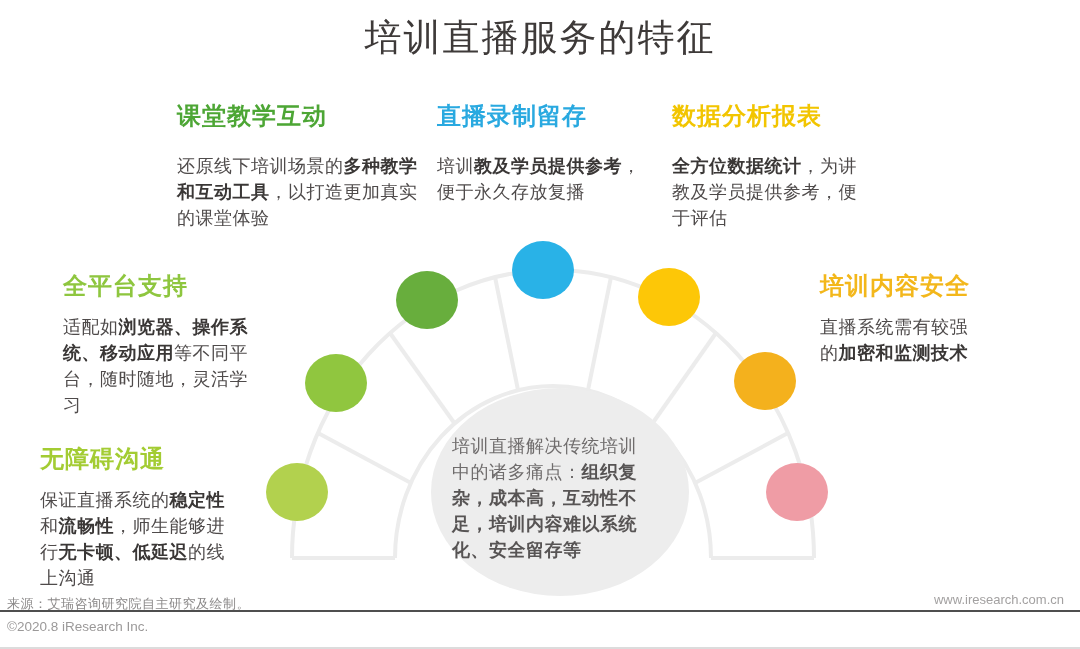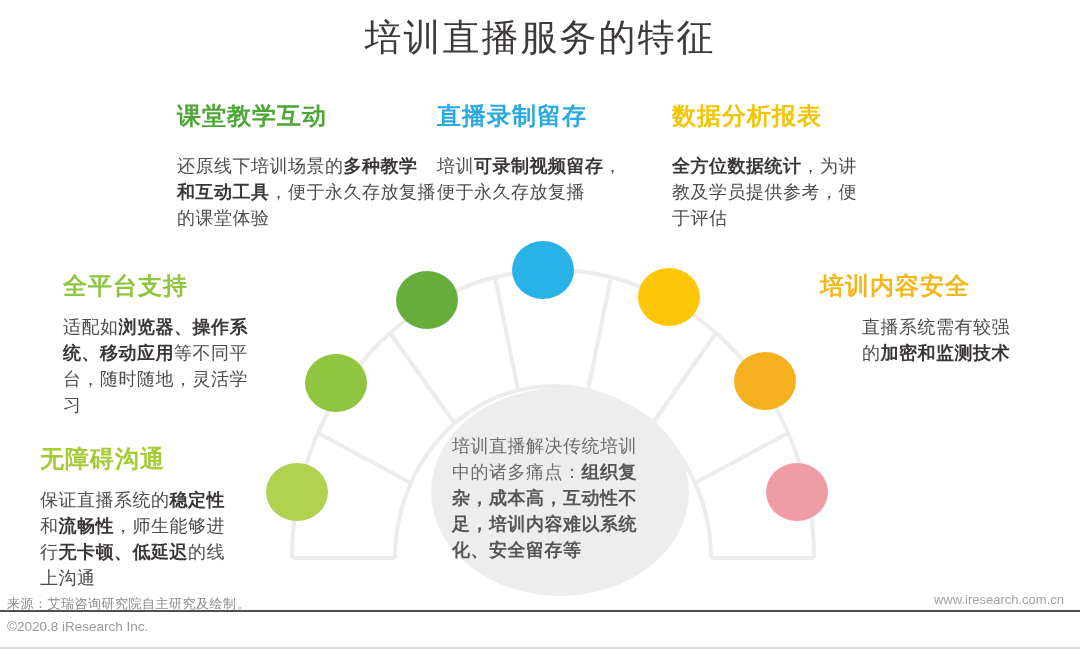--- a/index.html
+++ b/index.html
@@ -19,21 +19,21 @@
   .feature{position:absolute;}
   .feature h2{margin:0;font-size:24px;font-weight:700;text-align:left;letter-spacing:1px;}
   .feature p{margin:0;font-size:18px;line-height:26px;color:#4f4b4b;letter-spacing:0.5px;white-space:nowrap;}
   .feature p b, .center-blob b{font-weight:700;color:#3a3736;}
   .s1{left:177px;top:100px;width:252px;}
   .s2{left:437px;top:100px;width:216px;}
   .s3{left:672px;top:100px;width:195px;}
   .s1 h2,.s2 h2,.s3 h2{margin-bottom:21px;}
   .s4{left:63px;top:270px;width:244px;}
   .s5{left:820px;top:270px;width:190px;}
-  .s5 p{text-align:right;}
+  .s5 p{text-align:left;}
   .s6{left:40px;top:443px;width:245px;}
   .s7{left:840px;top:444px;width:185px;}
   .s7 p{padding-left:12px;}
   .s4 h2,.s5 h2,.s6 h2,.s7 h2{margin-bottom:12px;}
   
   .center-blob{
     left:452px;top:433px;width:220px;
     font-size:18px;line-height:26px;color:#6f6c6c;letter-spacing:0.5px;white-space:nowrap;
   }
   .center-blob b{color:#575454;font-family:Liberation Serif, serif;}
@@ -69,26 +69,26 @@
     <ellipse cx="543" cy="270" rx="31" ry="29" fill="#29b2e7"></ellipse>
     <ellipse cx="669" cy="297" rx="31" ry="29" fill="#fdc707"></ellipse>
     <ellipse cx="336" cy="383" rx="31" ry="29" fill="#90c63f"></ellipse>
     <ellipse cx="765" cy="381" rx="31" ry="29" fill="#f4b11d"></ellipse>
     <ellipse cx="297" cy="492" rx="31" ry="29" fill="#b2d14e"></ellipse>
     <ellipse cx="797" cy="492" rx="31" ry="29" fill="#ef9ca5"></ellipse>
   </svg>
 
   <section class="feature s1">
     <h2 style="color: rgb(77, 166, 53);">课堂教学互动</h2>
-    <p><span>还原线下培训场景的</span><b>多种教学</b><br><b>和互动工具</b><span>，便于永久存放复播</span><br><span>的课堂体验</span></p>
+    <p><span>还原线下培训场景的</span><b>多种教学</b><br><b>和互动工具</b><span>，以打造更加真实</span><br><span>的课堂体验</span></p>
   </section>
 
   <section class="feature s2">
     <h2 style="color: rgb(41, 169, 224);">直播录制留存</h2>
-    <p><span>培训</span><b>可录制视频留存</b><span>，</span><br><span>便于永久存放复播</span></p>
+    <p><span>培训</span><b>教及学员提供参考</b><span>，</span><br><span>便于永久存放复播</span></p>
   </section>
 
   <section class="feature s3">
     <h2 style="color: rgb(242, 197, 0);">数据分析报表</h2>
     <p><b>全方位数据统计</b><span>，为讲</span><br><span>教及学员提供参考，便</span><br><span>于评估</span></p>
   </section>
 
   <section class="feature s4">
     <h2 style="color: rgb(142, 198, 63);">全平台支持</h2>
     <p><span>适配如</span><b>浏览器、操作系</b><br><b>统、移动应用</b><span>等不同平</span><br><span>台，随时随地，灵活学</span><br><span>习</span></p>

